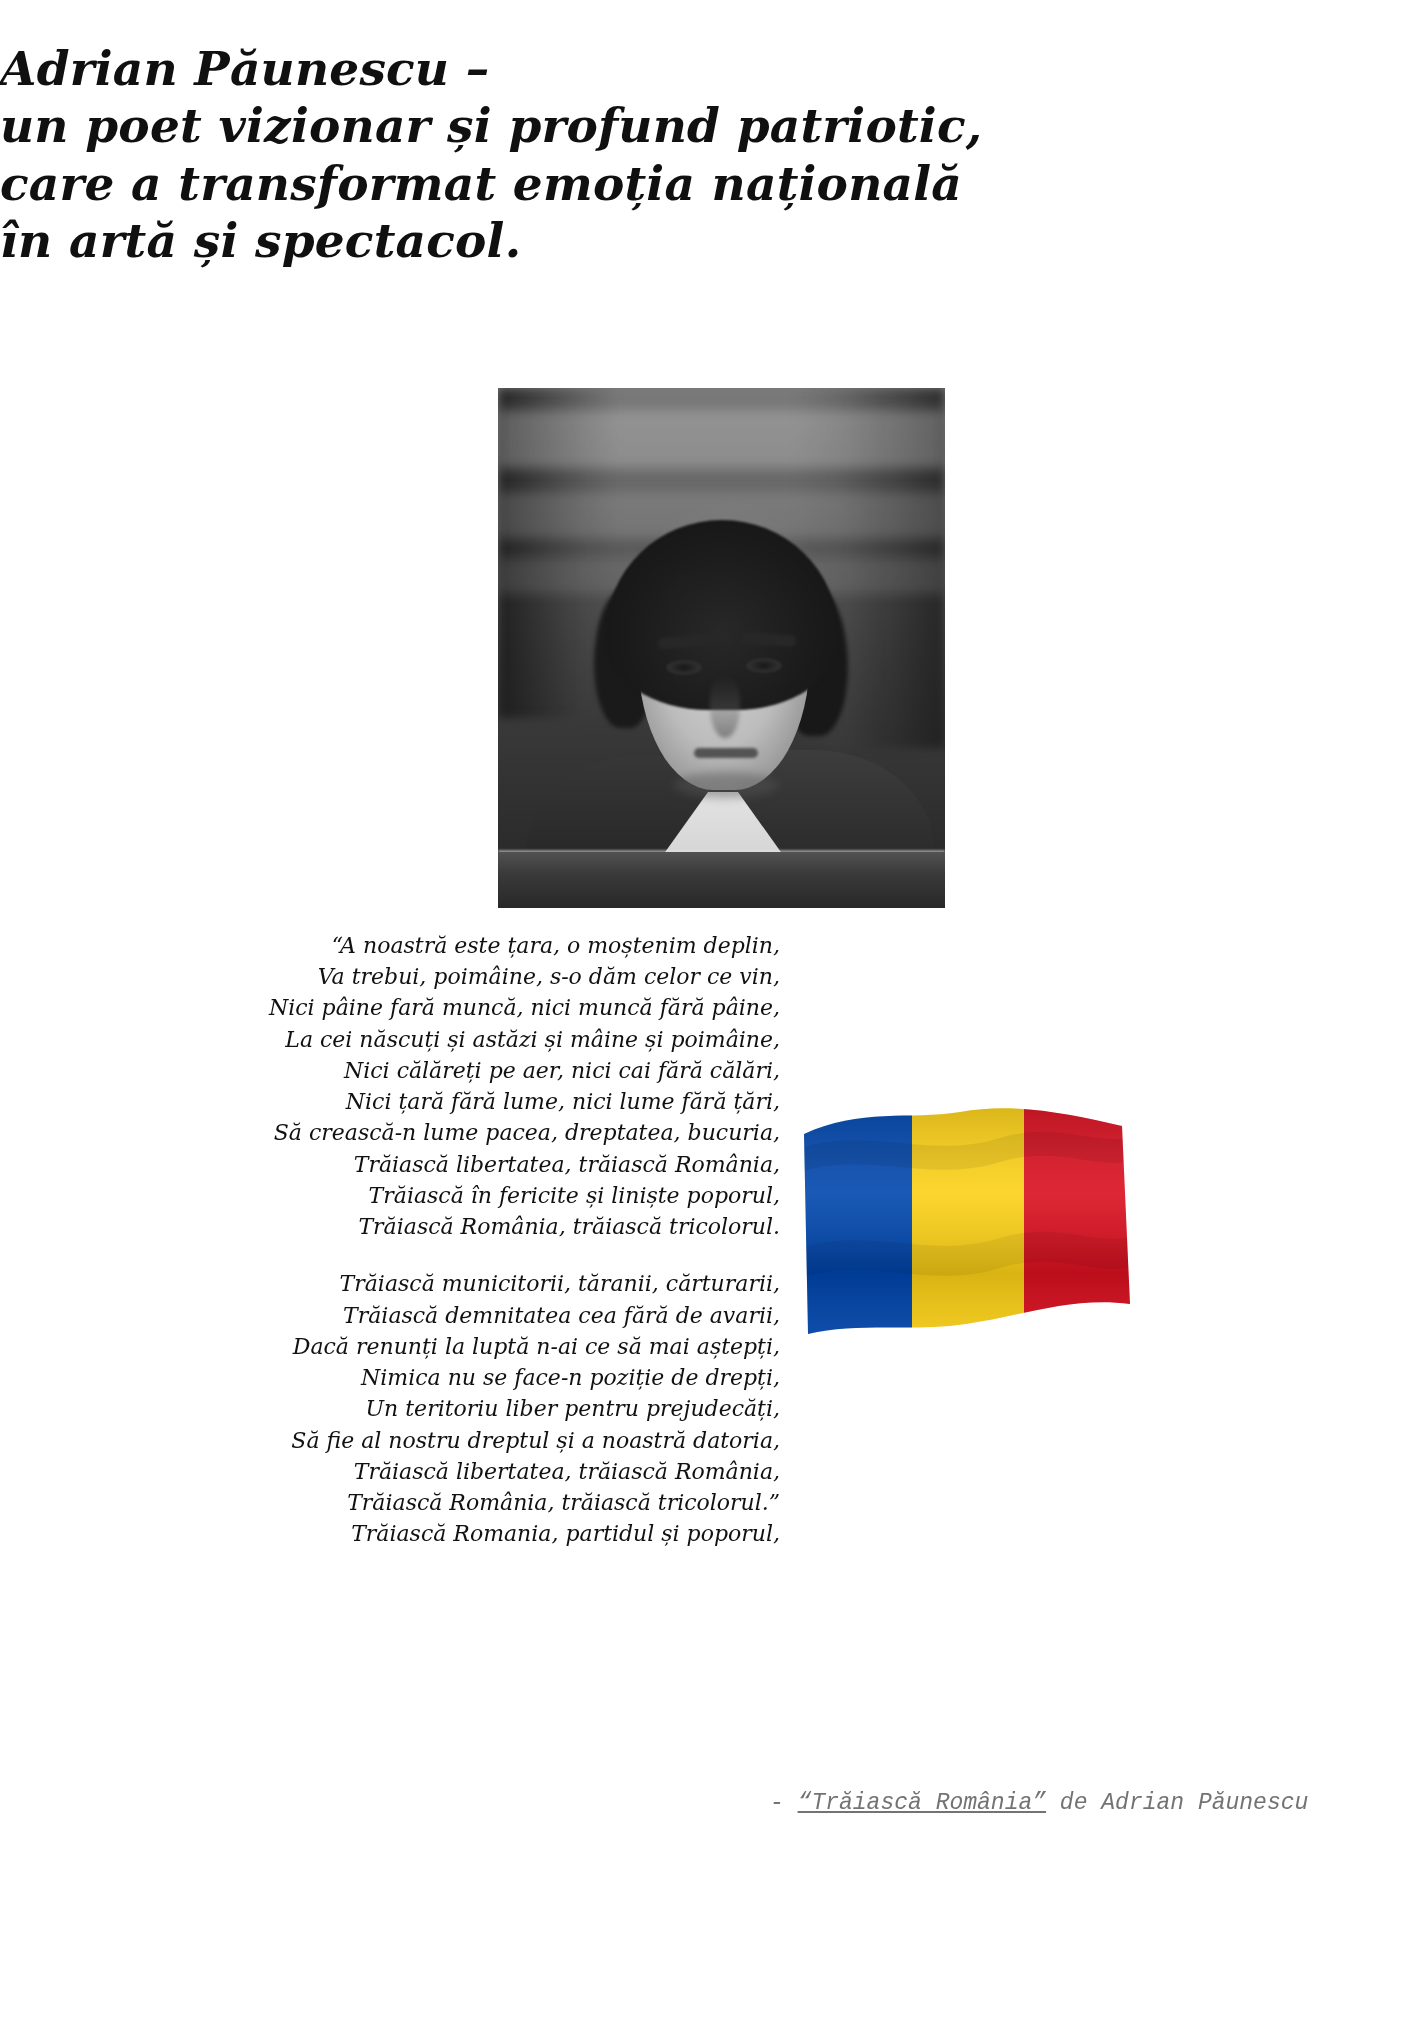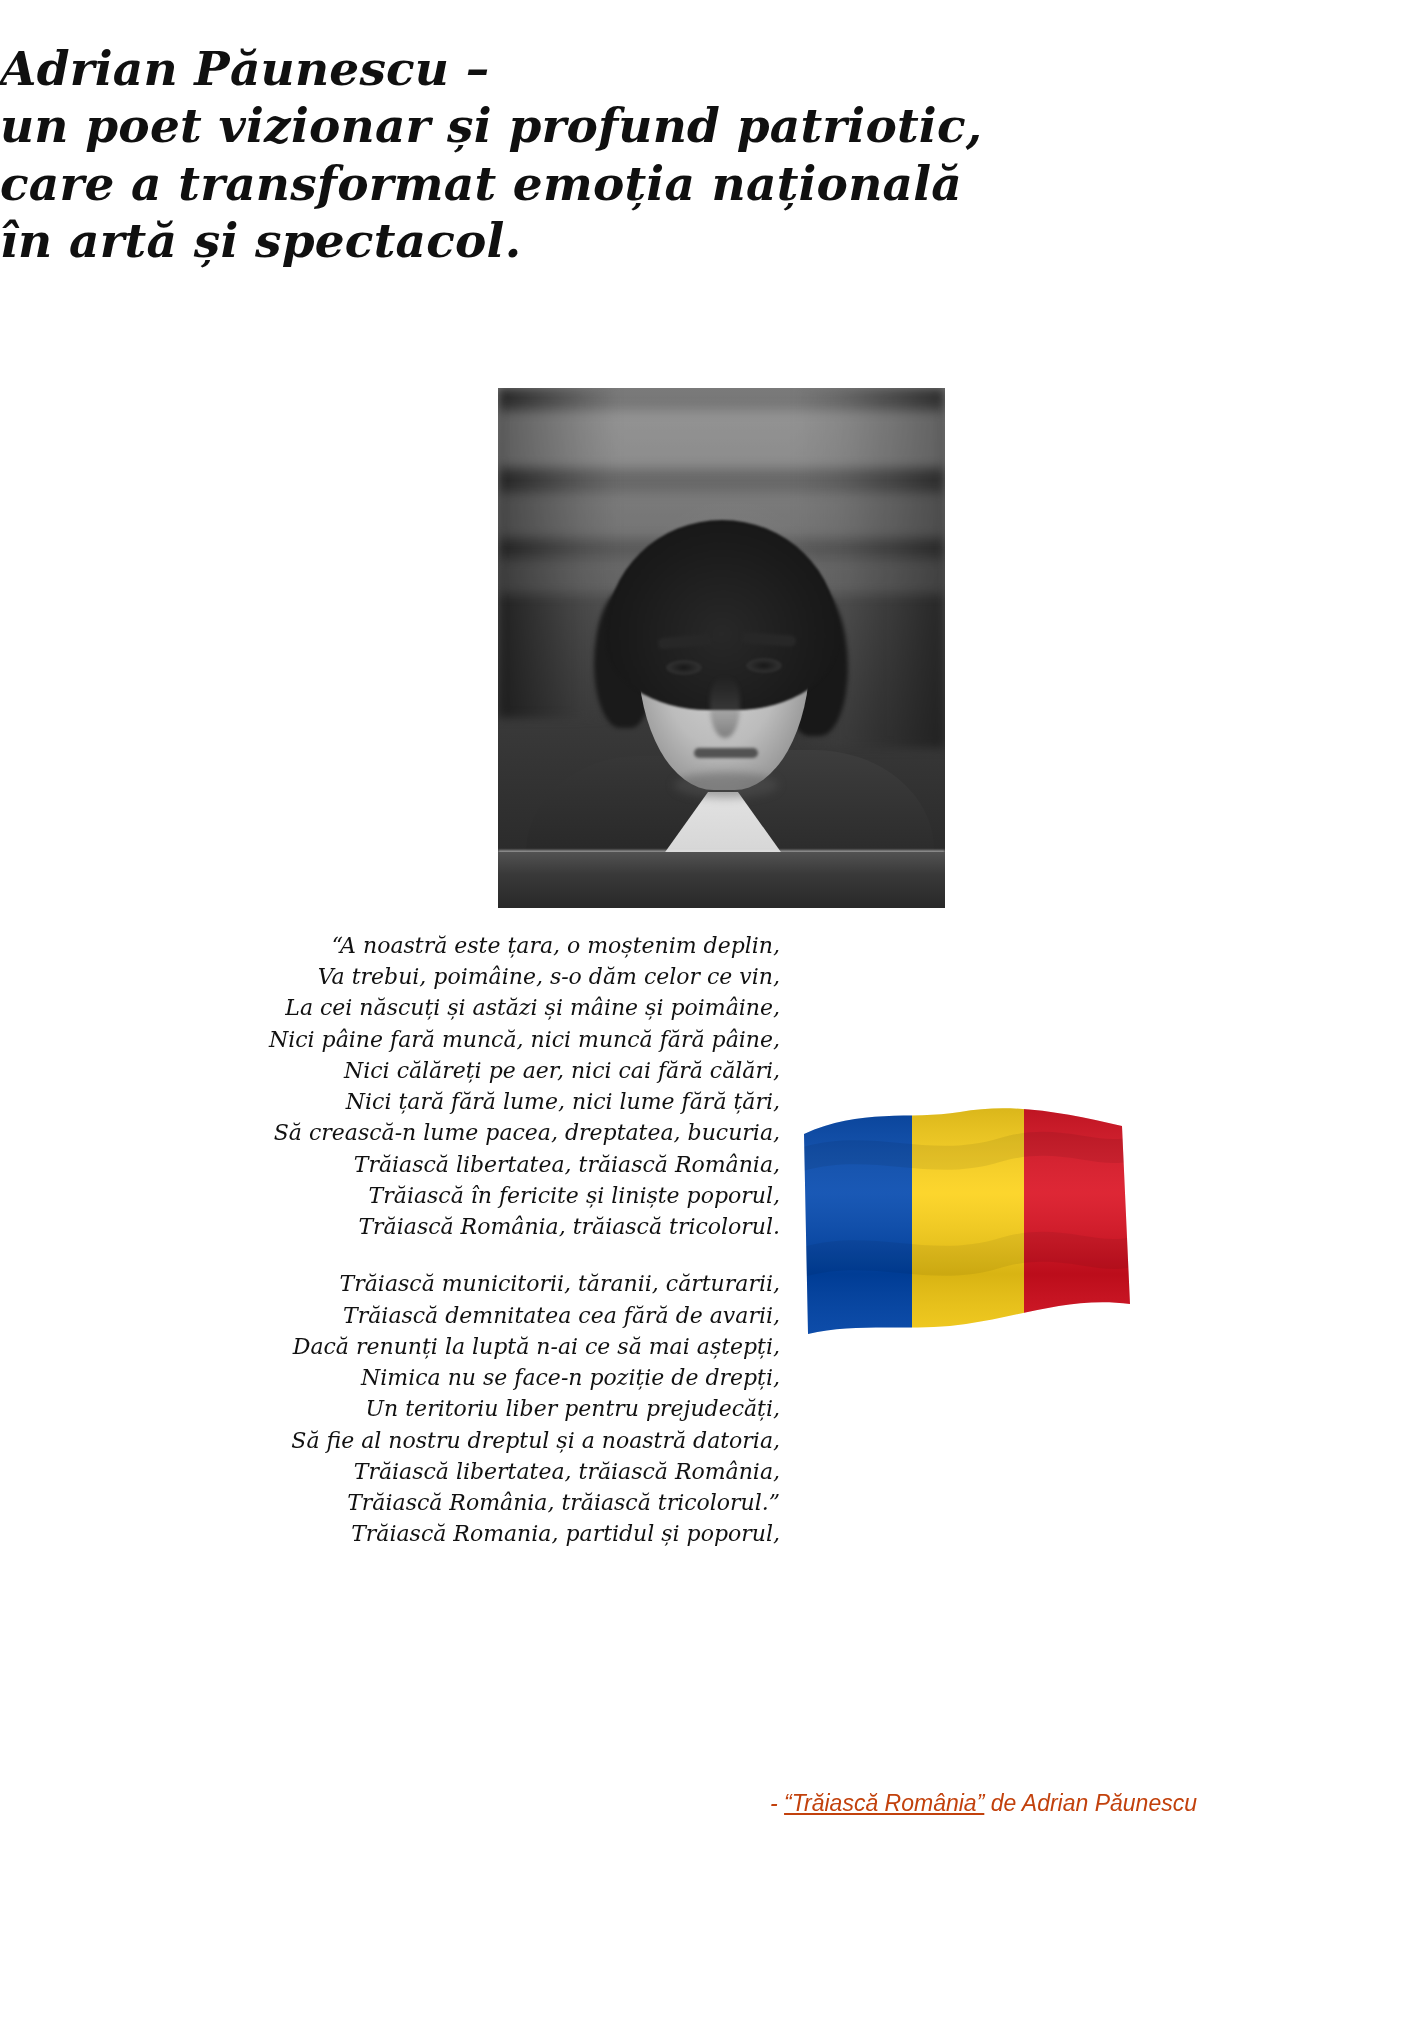--- a/index.html
+++ b/index.html
@@ -198,24 +198,24 @@
     height: 270px;
   }
   .flag svg { display: block; }
 
   
   .attribution {
     position: absolute;
     top: 1790px;
     left: 770px;
     width: 560px;
-    font-family: Liberation Sans, sans-serif;
+    font-family: Liberation Mono, monospace;
     font-style: italic;
     font-size: 23px;
-    color: #c2410c;
+    color: #737373;
     white-space: nowrap;
   }
   .attribution .dash { }
   .attribution .work { text-decoration: underline; }
 </style>
 </head>
 <body>
 
 <div class="page">
 
@@ -249,22 +249,22 @@
       <div class="chin-shadow"></div>
       <div class="desk-line"></div>
       <div class="desk"></div>
     </div>
   </div>
 
   <div class="poem">
     <div class="stanza">
       <span class="vline">“A noastră este țara, o moștenim deplin,</span>
       <span class="vline">Va trebui, poimâine, s-o dăm celor ce vin,</span>
+      <span class="vline">Nici pâine fară muncă, nici muncă fără pâine,</span>
       <span class="vline">La cei născuți și astăzi și mâine și poimâine,</span>
-      <span class="vline">Nici pâine fară muncă, nici muncă fără pâine,</span>
       <span class="vline">Nici călăreți pe aer, nici cai fără călări,</span>
       <span class="vline">Nici țară fără lume, nici lume fără țări,</span>
       <span class="vline">Să crească-n lume pacea, dreptatea, bucuria,</span>
       <span class="vline">Trăiască libertatea, trăiască România,</span>
       <span class="vline">Trăiască în fericite și liniște poporul,</span>
       <span class="vline">Trăiască România, trăiască tricolorul.</span>
     </div>
     <div class="stanza">
       <span class="vline">Trăiască municitorii, tăranii, cărturarii,</span>
       <span class="vline">Trăiască demnitatea cea fără de avarii,</span>

